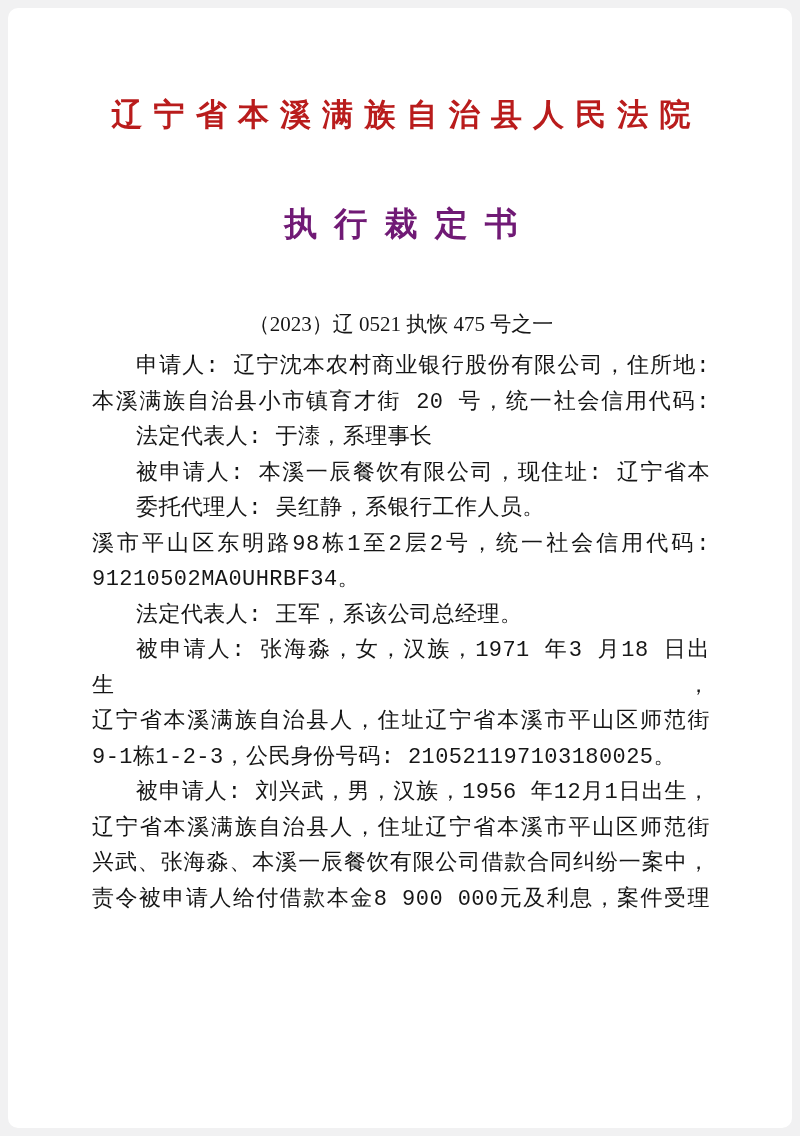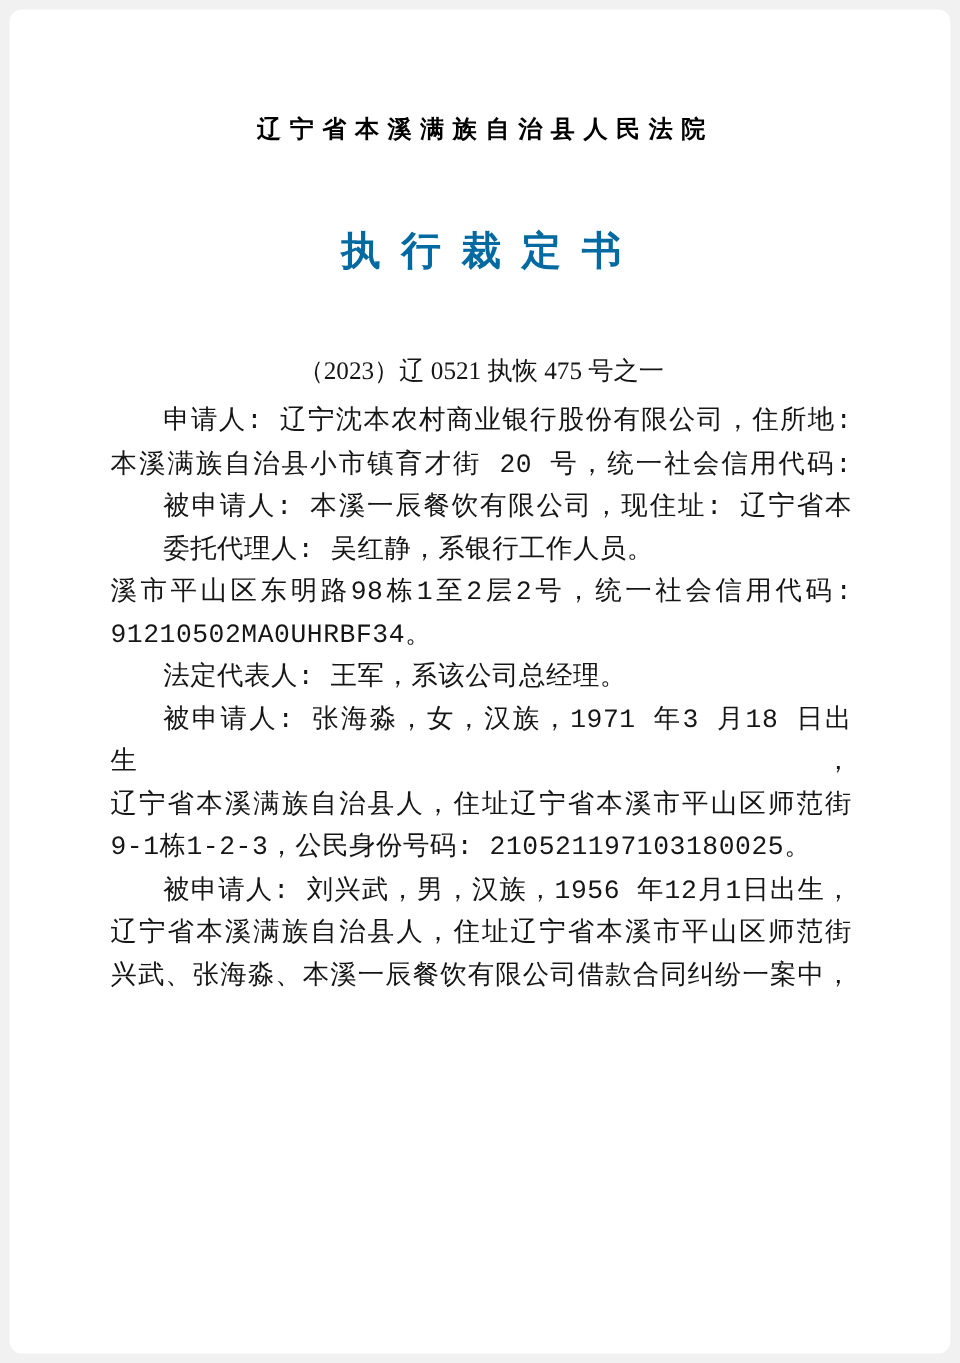--- a/index.html
+++ b/index.html
@@ -21,36 +21,36 @@
     width: 784px;
     height: 1120px;
     background: #ffffff;
     border-radius: 10px;
     box-sizing: border-box;
     padding: 86px 82px 0 84px;
   }
   .court-name {
     margin: 0;
     text-align: center;
-    font-size: 20px;
+    font-size: 31px;
     font-weight: bold;
     letter-spacing: 0.36em;
     text-indent: 0.36em; 
     white-space: nowrap;
-    color: #000000;
+    color: #b91c1c;
   }
   .doc-title {
     margin: 66px 0 0 0;
     text-align: center;
     font-size: 33px;
     font-weight: bold;
     letter-spacing: 0.52em;
     text-indent: 0.52em;
     white-space: nowrap;
-    color: #0369a1;
+    color: #701a75;
   }
   .case-number {
     margin: 60px 0 7px 0;
     text-align: center;
     font-size: 21px;
     line-height: 35px;
     white-space: nowrap;
   }
   .doc-body {
     font-size: 22px;
@@ -76,25 +76,27 @@
 <div class="sheet">
   <h1 class="court-name">辽宁省本溪满族自治县人民法院</h1>
 
   <h2 class="doc-title">执行裁定书</h2>
 
   <div class="case-number">（2023）辽 0521 执恢 475 号之一</div>
 
   <div class="doc-body">
       <div class="line indent just">申请人: 辽宁沈本农村商业银行股份有限公司，住所地:</div>
       <div class="line just">本溪满族自治县小市镇育才街 20 号，统一社会信用代码:</div>
+      <div class="line indent">法定代表人: 于溙，系理事长</div>
       <div class="line indent just">被申请人: 本溪一辰餐饮有限公司，现住址: 辽宁省本</div>
       <div class="line indent">委托代理人: 吴红静，系银行工作人员。</div>
       <div class="line just">溪市平山区东明路98栋1至2层2号，统一社会信用代码:</div>
       <div class="line">91210502MA0UHRBF34。</div>
       <div class="line indent">法定代表人: 王军，系该公司总经理。</div>
       <div class="line indent just">被申请人: 张海淼，女，汉族，1971 年3 月18 日出生，</div>
       <div class="line just">辽宁省本溪满族自治县人，住址辽宁省本溪市平山区师范街</div>
       <div class="line">9-1栋1-2-3，公民身份号码: 210521197103180025。</div>
       <div class="line indent just">被申请人: 刘兴武，男，汉族，1956 年12月1日出生，</div>
       <div class="line just">辽宁省本溪满族自治县人，住址辽宁省本溪市平山区师范街</div>
       <div class="line just">兴武、张海淼、本溪一辰餐饮有限公司借款合同纠纷一案中，</div>
+      <div class="line just">责令被申请人给付借款本金8 900 000元及利息，案件受理</div>
     </div>
 </div>
 
 </body></html>

